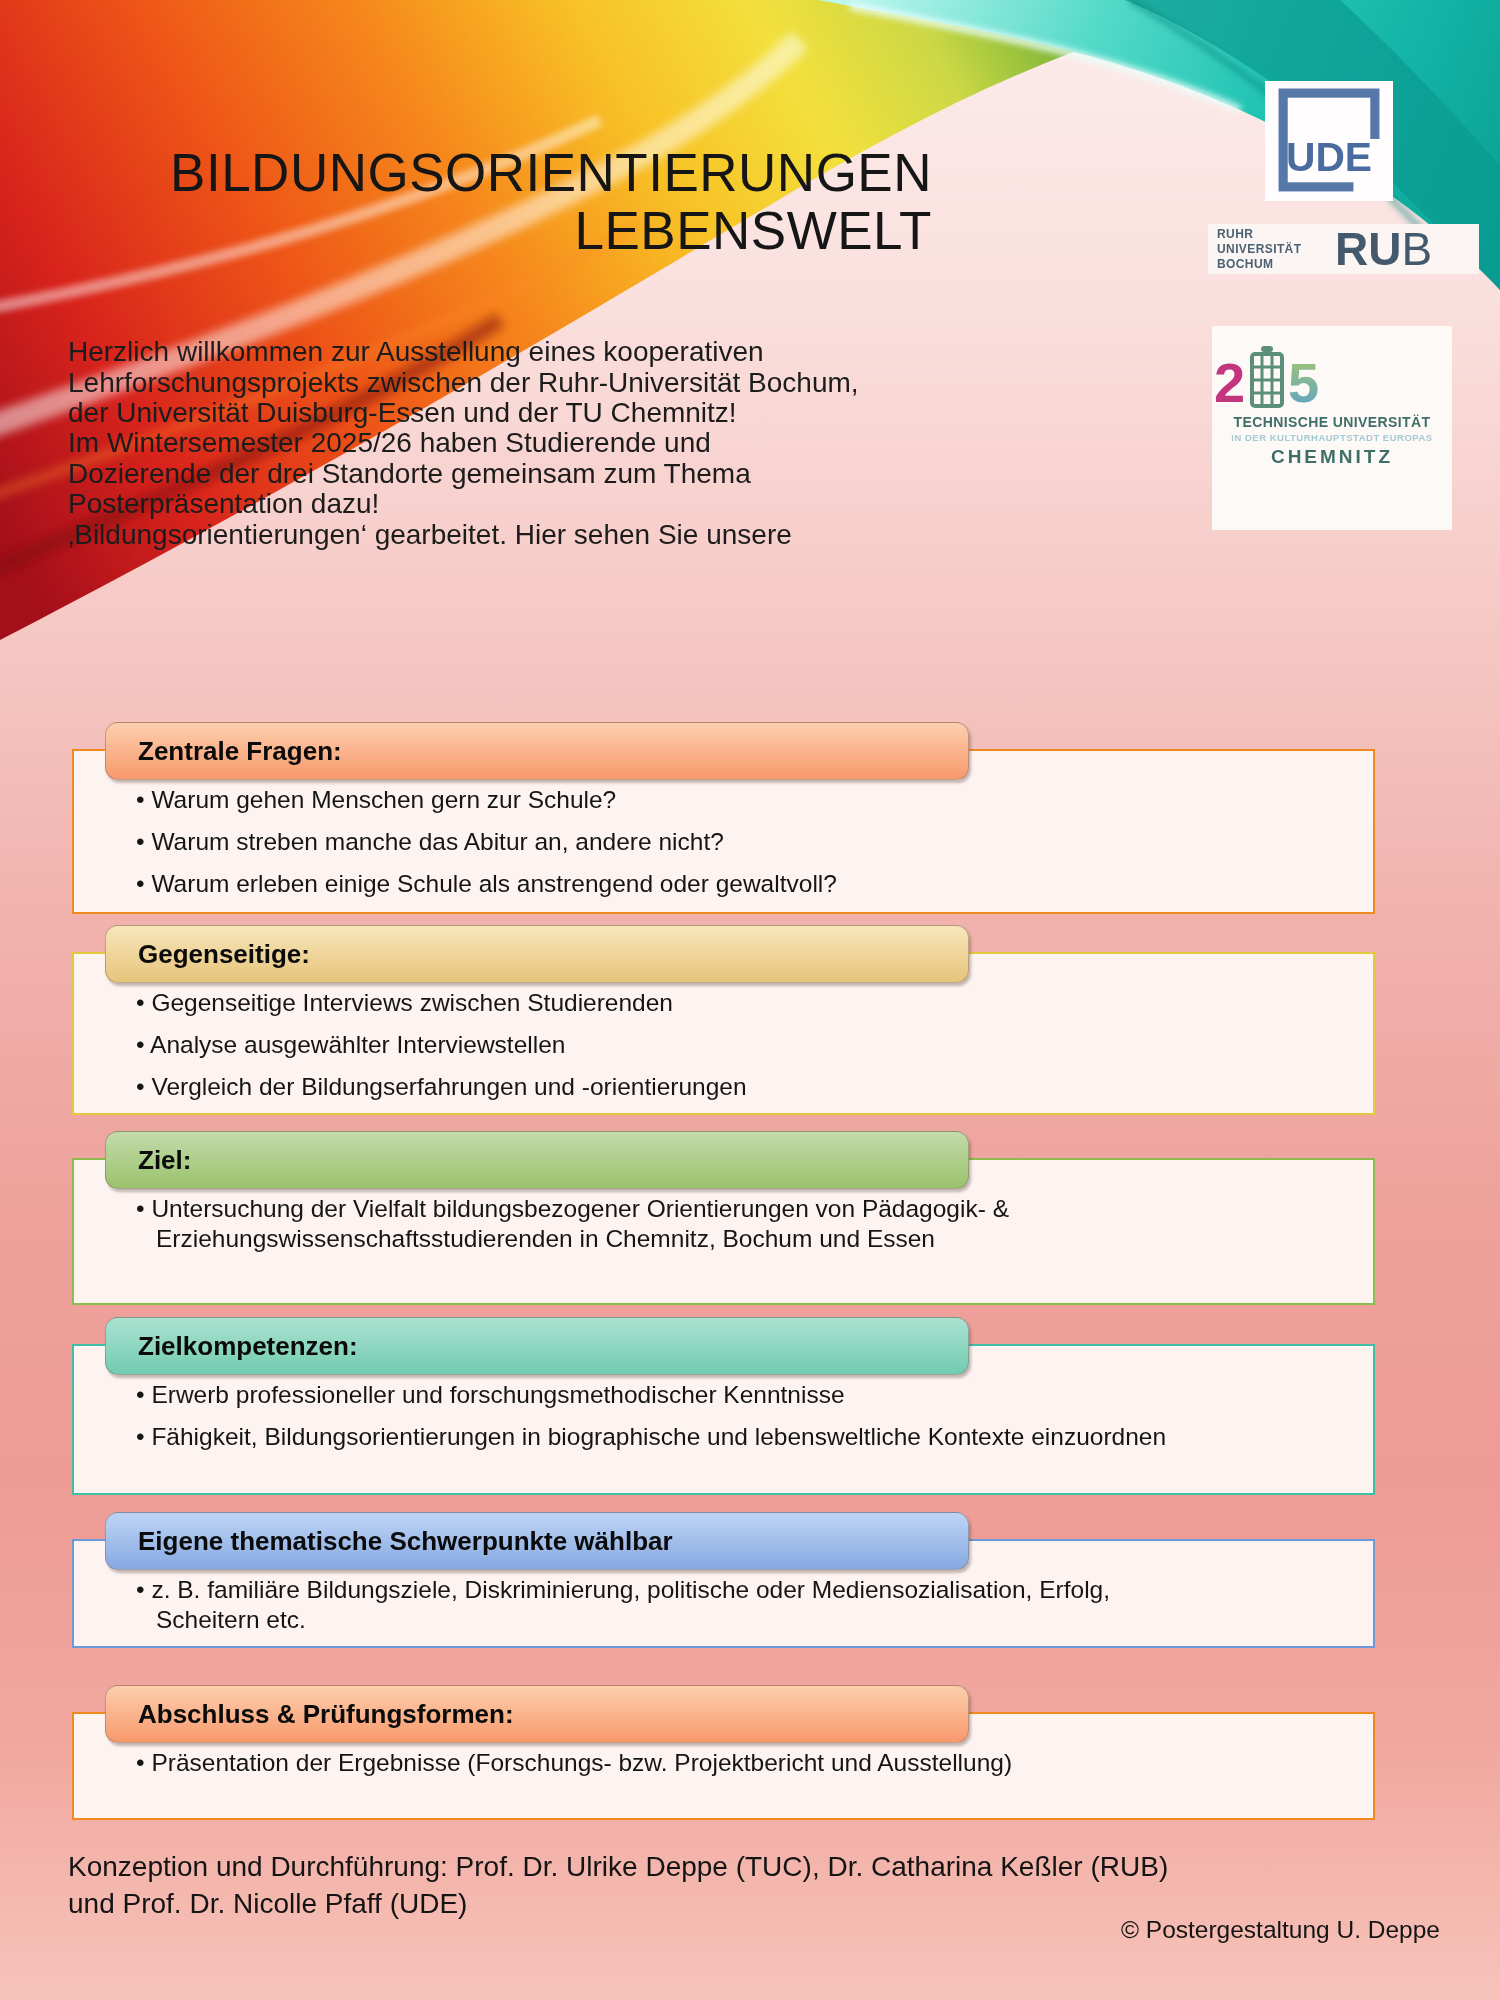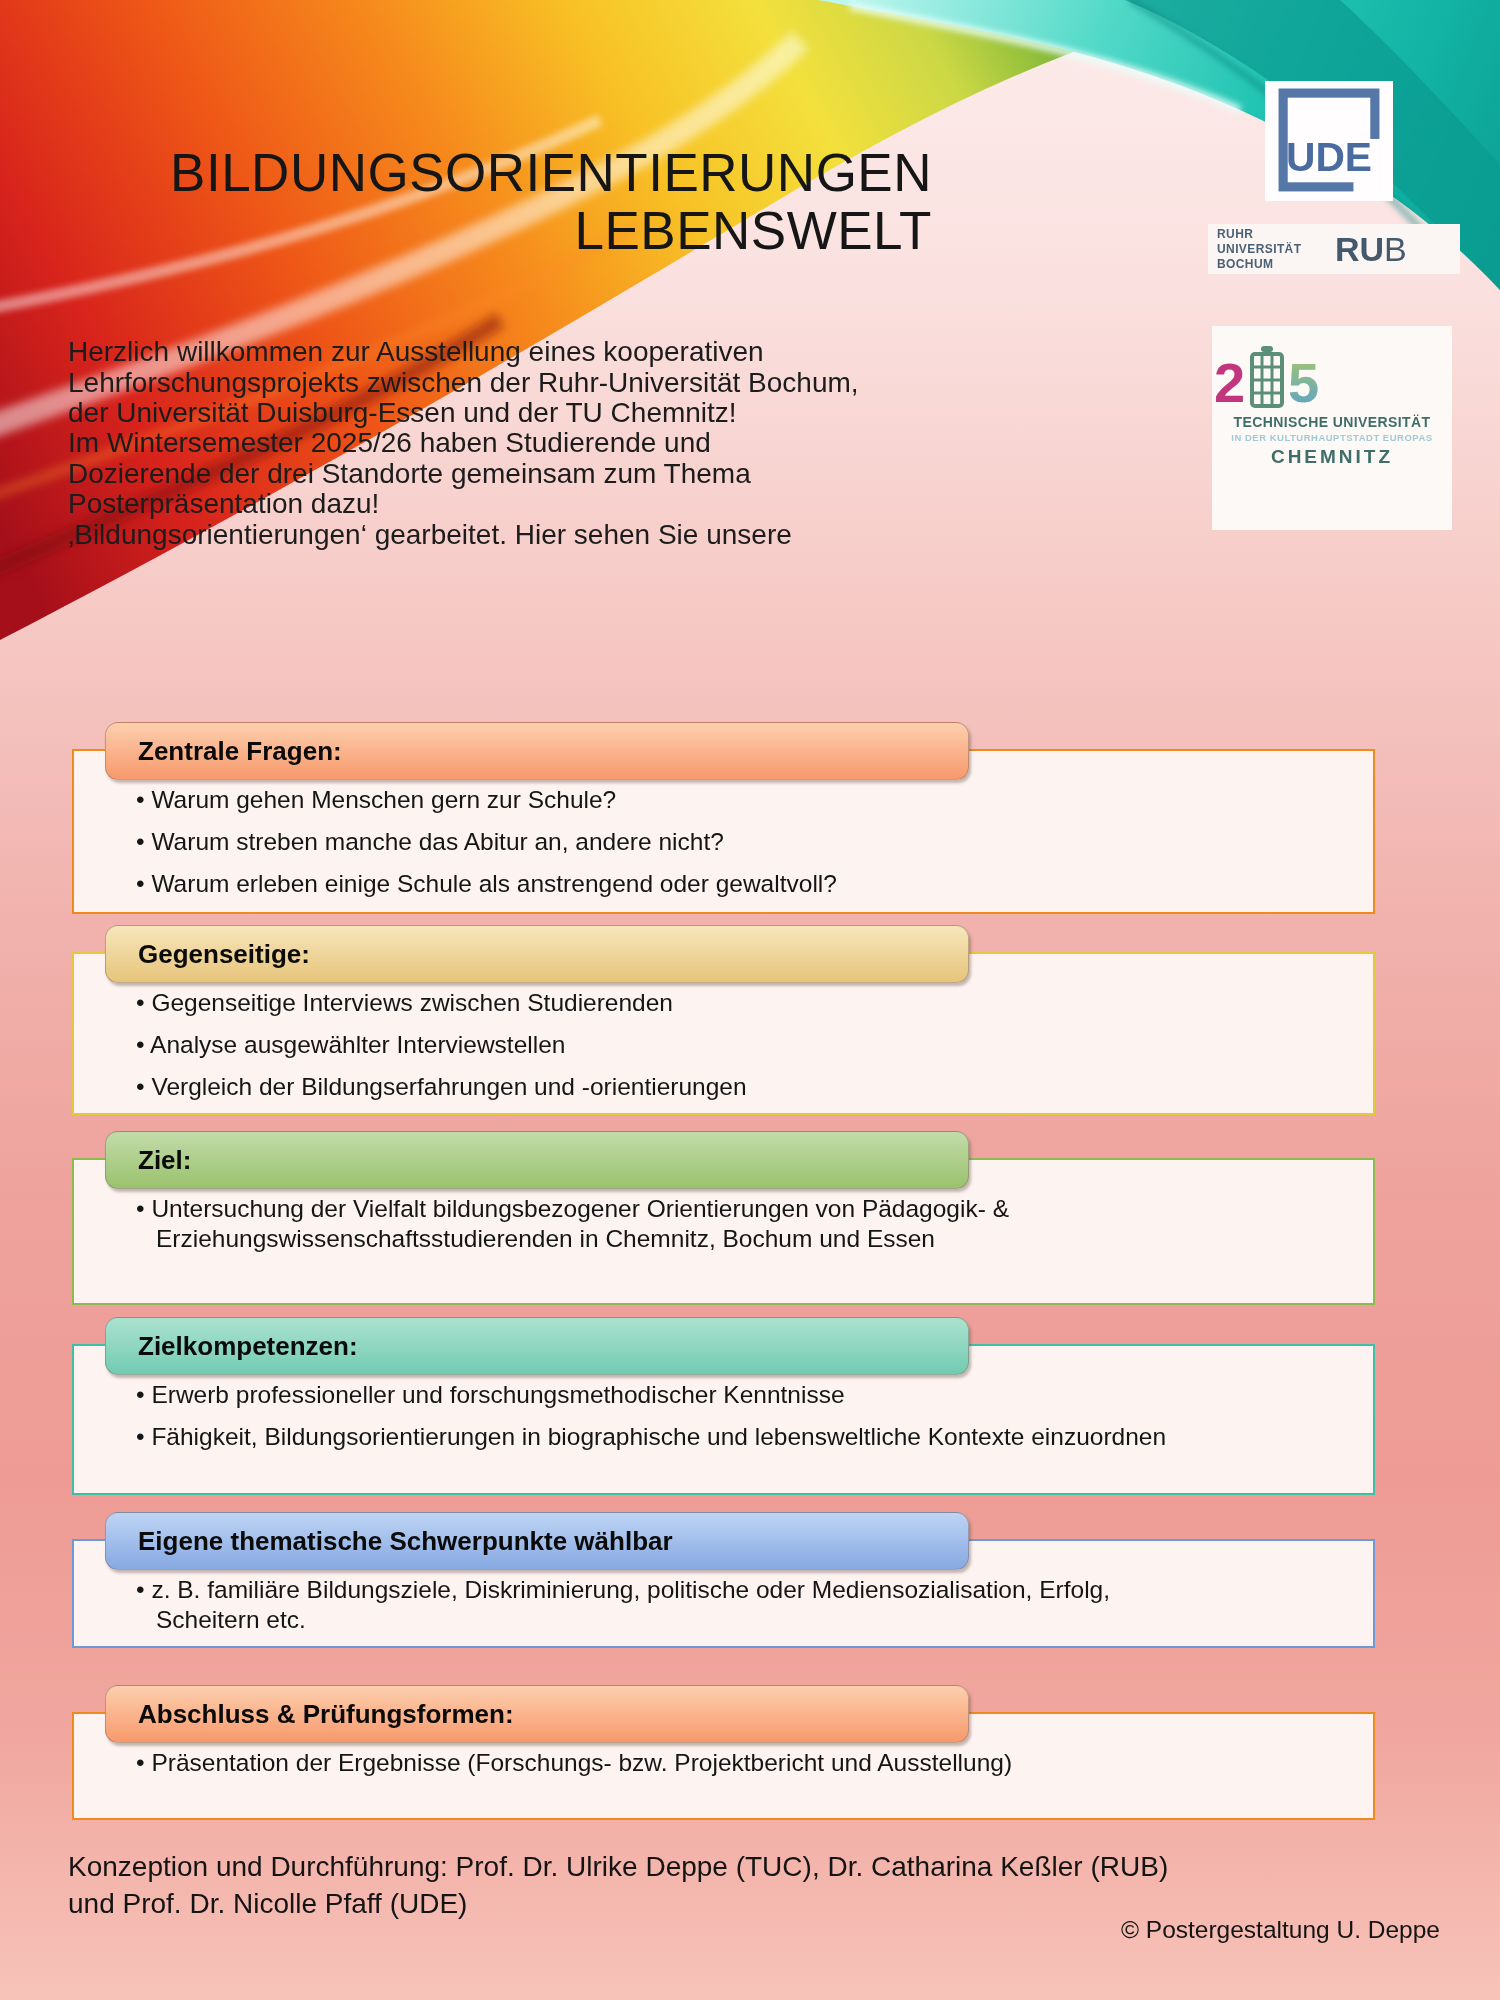--- a/index.html
+++ b/index.html
@@ -24,25 +24,25 @@
   
   .intro-p{position:absolute; left:68px; font-size:28px; line-height:1.09; color:#1c1c1c;}
   .intro-p1{top:337px;}
   .intro-p2{top:428px;}
   .credits{position:absolute; left:68px; top:1848px; font-size:28px; line-height:1.33; color:#141414;}
   .copyright{position:absolute; right:60px; top:1916px; font-size:24.5px; color:#141414;}
 
   
   .ude-box{position:absolute; left:1265px; top:81px; width:128px; height:120px; background:#fffdfd;
            display:flex; align-items:center; justify-content:center;}
-  .rub-box{position:absolute; left:1208px; top:224px; width:252px; height:50px; background:#fbf6f4;
+  .rub-box{position:absolute; left:1208px; top:224px; width:271px; height:50px; background:#fbf6f4;
            display:flex; align-items:center;}
   .rub-name{width:118px; padding-left:9px; font-size:12px; font-weight:bold; line-height:1.25;
             letter-spacing:.4px; color:#4b6173;}
-  .rub-mark{font-size:34px; line-height:46px; color:#44596c; letter-spacing:0;}
+  .rub-mark{font-size:46px; line-height:46px; color:#44596c; letter-spacing:0;}
   .rub-mark .bold{font-weight:bold;}
   .rub-mark .light{font-weight:400;}
   .tuc-box{position:absolute; left:1212px; top:326px; width:240px; height:204px; background:#fdf9f7;
            text-align:center; padding-top:20px; box-sizing:border-box;}
   .tuc-line1{margin-top:4px; font-size:14px; font-weight:bold; letter-spacing:.4px; color:#3f6e68;}
   .tuc-line2{margin-top:2px; font-size:9.5px; font-weight:bold; letter-spacing:.5px; color:#a3c9d4;}
   .tuc-line3{margin-top:3px; font-size:19px; font-weight:bold; letter-spacing:3px; color:#3f6e68;}
 
   
   .sec{position:absolute; left:72px; width:1303px;}

